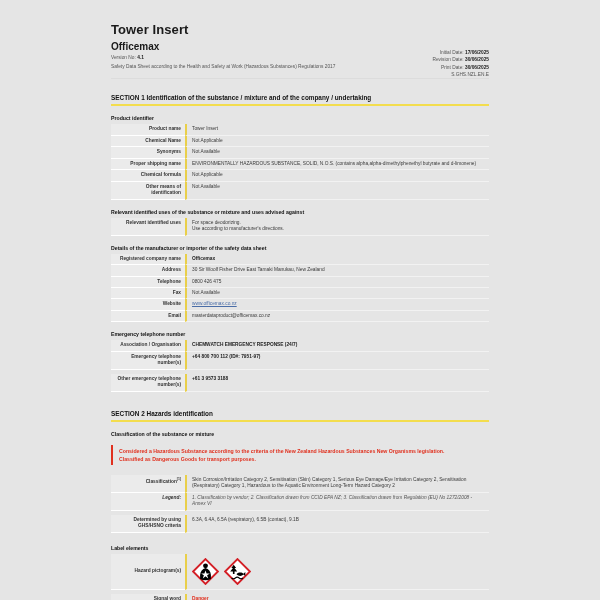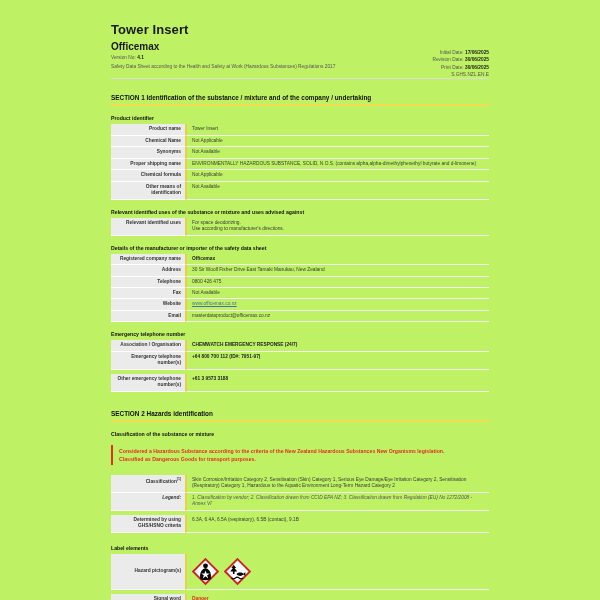--- a/index.html
+++ b/index.html
@@ -1,18 +1,18 @@
 <!DOCTYPE html>
 <html><head>
 <meta charset="utf-8">
 <style>
   * { box-sizing: border-box; }
   html,body { margin:0; padding:0; background:#ffffff; }
   body { font-family:"Liberation Sans", sans-serif; color:#3a3a3a; }
-  .page { position:relative; width:600px; height:600px; background:#bef264; overflow:hidden; }
+  .page { position:relative; width:600px; height:600px; background:#e5e5e5; overflow:hidden; }
   .doc { position:absolute; left:111px; top:22px; width:378px; }
 
   .title { font-size:13px; font-weight:bold; color:#1a1a1a; margin:0; letter-spacing:.1px; }
   .company { font-size:10px; font-weight:bold; color:#1a1a1a; margin:4px 0 0 0; }
   .meta { font-size:4.8px; line-height:1.5; color:#555; margin-top:2px; }
   .meta b { color:#1a1a1a; }
   .dates { position:absolute; top:27px; right:0; text-align:right; font-size:4.8px; line-height:1.55; color:#555; }
   .dates b { color:#1a1a1a; }
   .divider { border-top:1px solid #dcdcdc; margin-top:8px; }
 

